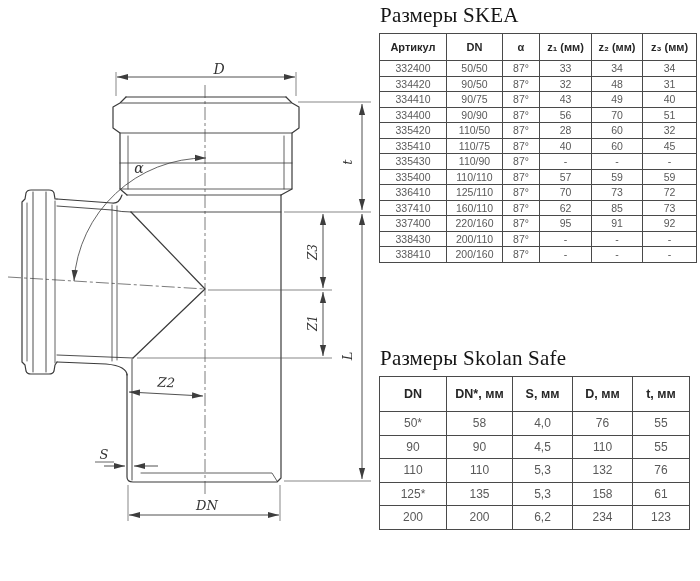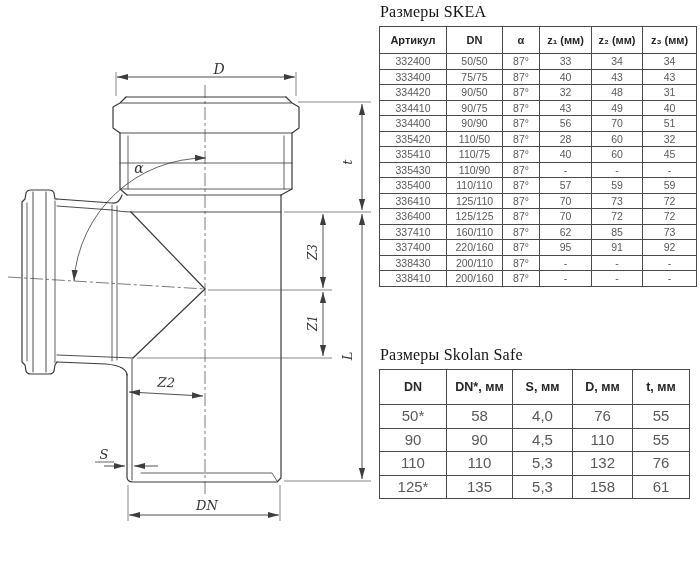--- a/index.html
+++ b/index.html
@@ -1,26 +1,26 @@
 <!DOCTYPE html>
 <html><head>
 <meta charset="utf-8">
 <style>
   html,body{margin:0;padding:0;}
   body{width:700px;height:581px;background:#ffffff;font-family:"Liberation Sans","DejaVu Sans",sans-serif;}
   .stage{position:relative;width:700px;height:581px;background:#ffffff;overflow:hidden;}
   svg text{font-family:"DejaVu Serif","Liberation Serif",serif;font-style:italic;fill:#333333;}
   .panel{position:absolute;left:379px;}
-  .panel h2{font-family:"Liberation Serif","DejaVu Serif",serif;font-weight:400;font-size:16px;color:#141414;margin:0 0 5px 1px;letter-spacing:.2px;}
+  .panel h2{font-family:"Liberation Serif","DejaVu Serif",serif;font-weight:400;font-size:21px;color:#141414;margin:0 0 5px 1px;letter-spacing:.2px;}
   table{border-collapse:collapse;table-layout:fixed;background:#fff;}
   th,td{border:1px solid #4a4a4a;text-align:center;vertical-align:middle;white-space:nowrap;overflow:hidden;}
   .t1 th{font-size:11px;font-weight:bold;color:#262626;padding:7px 1px;}
   .t1 td{font-size:10.5px;color:#595959;padding:0 1px;height:14.5px;line-height:14.5px;}
   .t2 th{font-size:12.5px;font-weight:bold;color:#262626;padding:10px 1px;}
-  .t2 td{font-size:15px;color:#595959;padding:0 1px;height:22.5px;line-height:22.5px;}
+  .t2 td{font-size:12px;color:#595959;padding:0 1px;height:22.5px;line-height:22.5px;}
 </style>
 </head>
 <body>
 
 <div class="stage">
 
   <svg width="375" height="581" viewBox="0 0 375 581" style="position:absolute;left:0;top:0;">
     <defs>
       <marker id="arr" viewBox="0 0 12 8" refX="11" refY="4" markerWidth="12" markerHeight="8" markerUnits="userSpaceOnUse" orient="auto-start-reverse">
         <path d="M0,0.9 L11,4 L0,7.1 Z" fill="#3d3d3d"></path>
@@ -128,28 +128,20 @@
       <tbody>
           <tr>
             <td>332400</td>
             <td>50/50</td>
             <td>87°</td>
             <td>33</td>
             <td>34</td>
             <td>34</td>
           </tr>
           <tr>
-            <td>333400</td>
-            <td>75/75</td>
-            <td>87°</td>
-            <td>40</td>
-            <td>43</td>
-            <td>43</td>
-          </tr>
-          <tr>
             <td>334420</td>
             <td>90/50</td>
             <td>87°</td>
             <td>32</td>
             <td>48</td>
             <td>31</td>
           </tr>
           <tr>
             <td>334410</td>
             <td>90/75</td>
@@ -197,28 +189,20 @@
             <td>57</td>
             <td>59</td>
             <td>59</td>
           </tr>
           <tr>
             <td>336410</td>
             <td>125/110</td>
             <td>87°</td>
             <td>70</td>
             <td>73</td>
-            <td>72</td>
-          </tr>
-          <tr>
-            <td>336400</td>
-            <td>125/125</td>
-            <td>87°</td>
-            <td>70</td>
-            <td>72</td>
             <td>72</td>
           </tr>
           <tr>
             <td>337410</td>
             <td>160/110</td>
             <td>87°</td>
             <td>62</td>
             <td>85</td>
             <td>73</td>
           </tr>
@@ -291,17 +275,24 @@
             <td>132</td>
             <td>76</td>
           </tr>
           <tr>
             <td>125*</td>
             <td>135</td>
             <td>5,3</td>
             <td>158</td>
             <td>61</td>
           </tr>
+          <tr>
+            <td>200</td>
+            <td>200</td>
+            <td>6,2</td>
+            <td>234</td>
+            <td>123</td>
+          </tr>
         </tbody>
     </table>
   </div>
 
 </div>
 
 </body></html>

